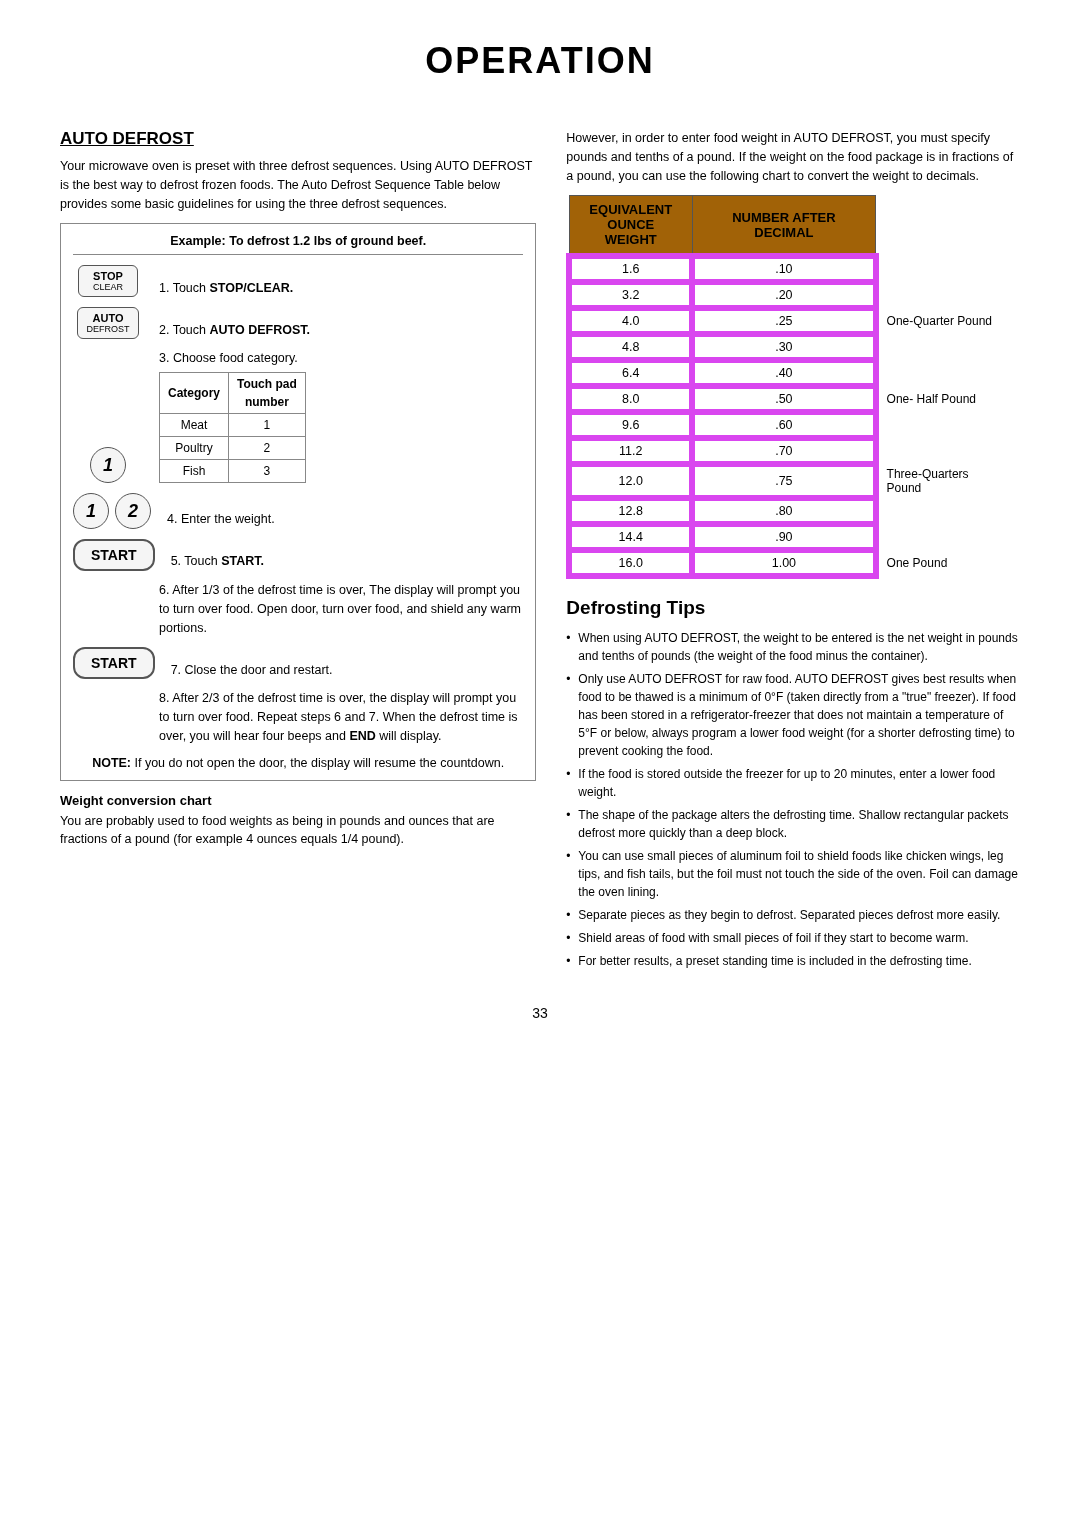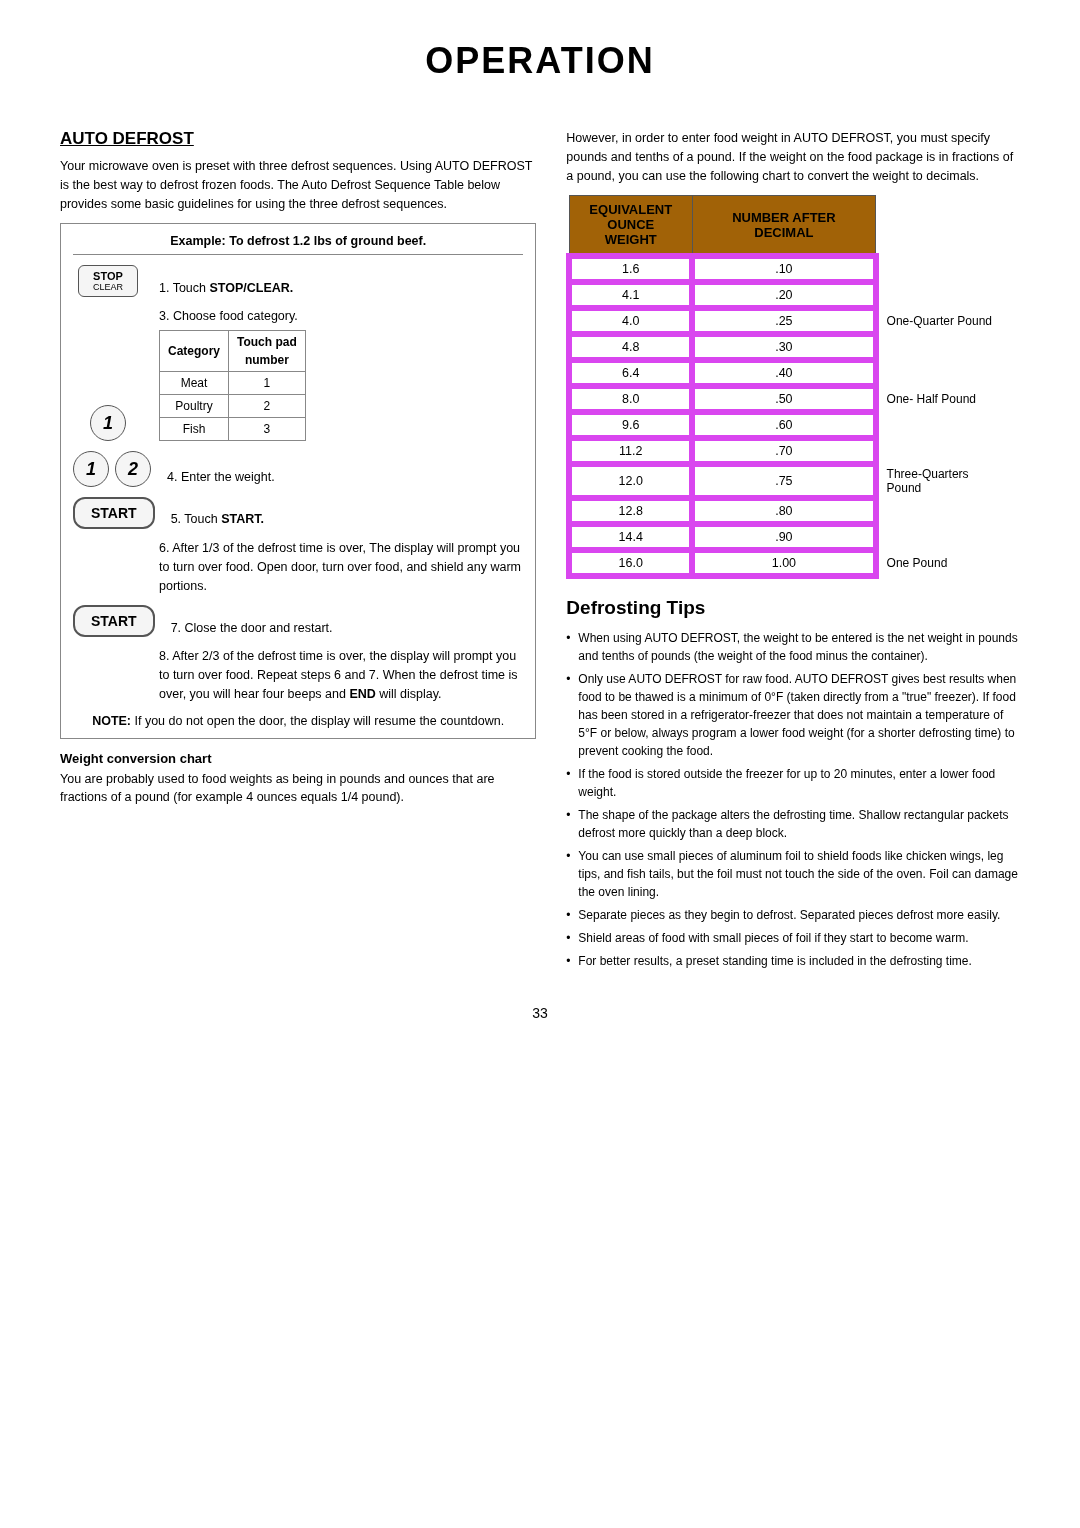--- a/index.html
+++ b/index.html
@@ -203,20 +203,29 @@
       <div class="step-row">
         <div class="step-btns">
           <div class="btn-rect">
             <div>STOP</div>
             <div class="sub-label">CLEAR</div>
           </div>
         </div>
         <div class="step-text">1. Touch <strong>STOP/CLEAR.</strong></div>
       </div>
 
+      <div class="step-row">
+        <div class="step-btns">
+          <div class="btn-rect">
+            <div>AUTO</div>
+            <div class="sub-label">DEFROST</div>
+          </div>
+        </div>
+        <div class="step-text">2. Touch <strong>AUTO DEFROST.</strong></div>
+      </div>
 
       <div class="step-row">
         <div class="step-btns">
           <div class="btn-circle">
             <span style="font-style:italic;">1</span>
           </div>
         </div>
         <div class="step-text">
           3. Choose food category.
           <table class="cat-table">
@@ -298,21 +307,21 @@
           <th colspan="1" style="border:none; background:transparent;"></th>
         </tr>
       </thead>
       <tbody id="equiv-tbody">
       <tr>
             <td>1.6</td>
             <td>.10</td>
             <td style="text-align: left; border: none; padding-left: 8px; font-size: 12px;"></td>
           </tr>
           <tr>
-            <td>4.1</td>
+            <td>3.2</td>
             <td>.20</td>
             <td style="text-align: left; border: none; padding-left: 8px; font-size: 12px;"></td>
           </tr>
           <tr>
             <td>4.0</td>
             <td>.25</td>
             <td style="text-align: left; border: none; padding-left: 8px; font-size: 12px;">One-Quarter Pound</td>
           </tr>
           <tr>
             <td>4.8</td>

